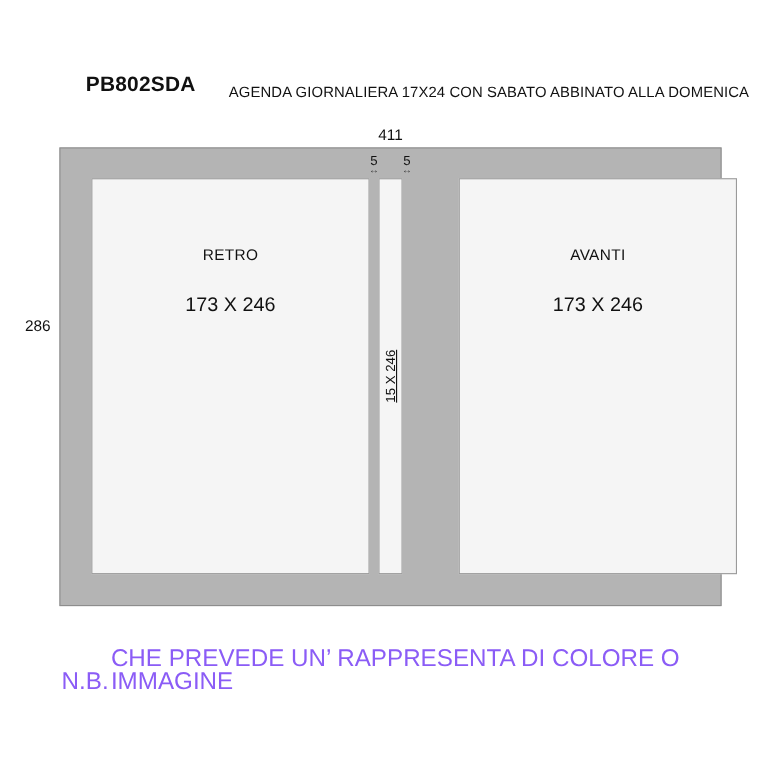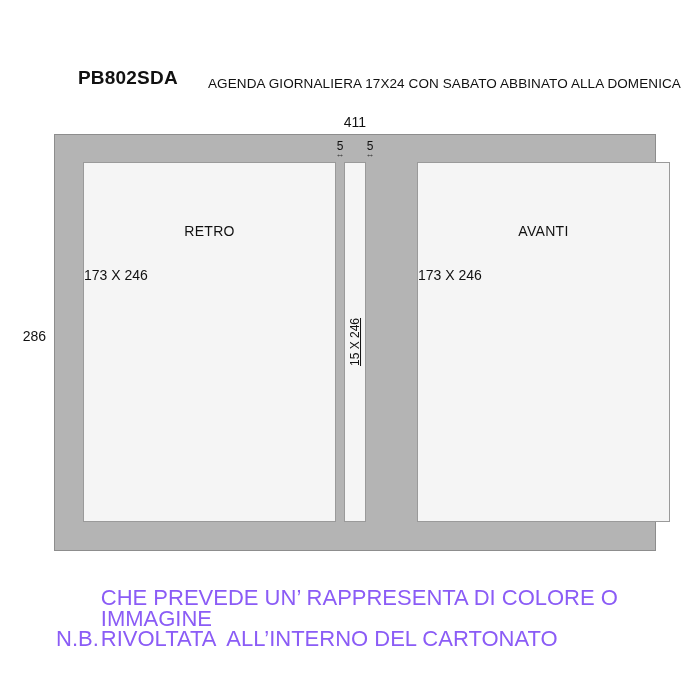--- a/index.html
+++ b/index.html
@@ -23,21 +23,21 @@
     font-size: 13.5px; white-space: nowrap; letter-spacing: 0.1px;
   }
 
   
   .dim-w {
     position: absolute; left: 54px; top: 114px; width: 602px;
     text-align: center; font-size: 14px;
   }
   .dim-h {
     position: absolute; left: 6px; top: 288px; width: 40px;
-    text-align: right; font-size: 14px; margin-top: 40px;
+    text-align: right; font-size: 14px;
   }
 
   
   .cover {
     position: absolute; left: 54px; top: 134px;
     width: 602px; height: 417px;
     background: var(--fold-area, #b4b4b4);
     border: 1px solid var(--fold-border, #8d8d8d);
     box-sizing: border-box;
   }
@@ -53,21 +53,21 @@
   .panel.retro  { left: 83px;  top: 162px; width: 253px; height: 360px; }
   .panel.avanti { left: 373px; top: 162px; width: 253px; height: 360px; margin-left: 44px; }
   .spine        { left: 344px; top: 162px; width: 22px;  height: 360px; }
 
   .panel-label {
     position: absolute; left: 0; top: 60px; width: 100%;
     text-align: center; font-size: 14px; letter-spacing: 0.3px;
   }
   .panel-size {
     position: absolute; left: 0; top: 104px; width: 100%;
-    text-align: left; font-size: 14px;
+    text-align: center; font-size: 18px;
   }
 
   .spine { display: flex; align-items: center; justify-content: center; }
   .spine-size {
     transform: rotate(-90deg);
     white-space: nowrap;
     font-size: 12px;
   }
 
   
@@ -123,17 +123,16 @@
 
   <div class="panel avanti">
     <div class="panel-label">AVANTI</div>
     <div class="panel-size">173 X 246</div>
   </div>
 
   <div class="note">
     <span class="nb">N.B.</span>
     <div class="note-lines">
       <div>CHE PREVEDE UN’ RAPPRESENTA DI COLORE O IMMAGINE</div>
-      <div>RIVOLTATA  ALL’INTERNO DEL CARTONATO</div>
     </div>
   </div>
 
 </div>
 
 </body></html>

